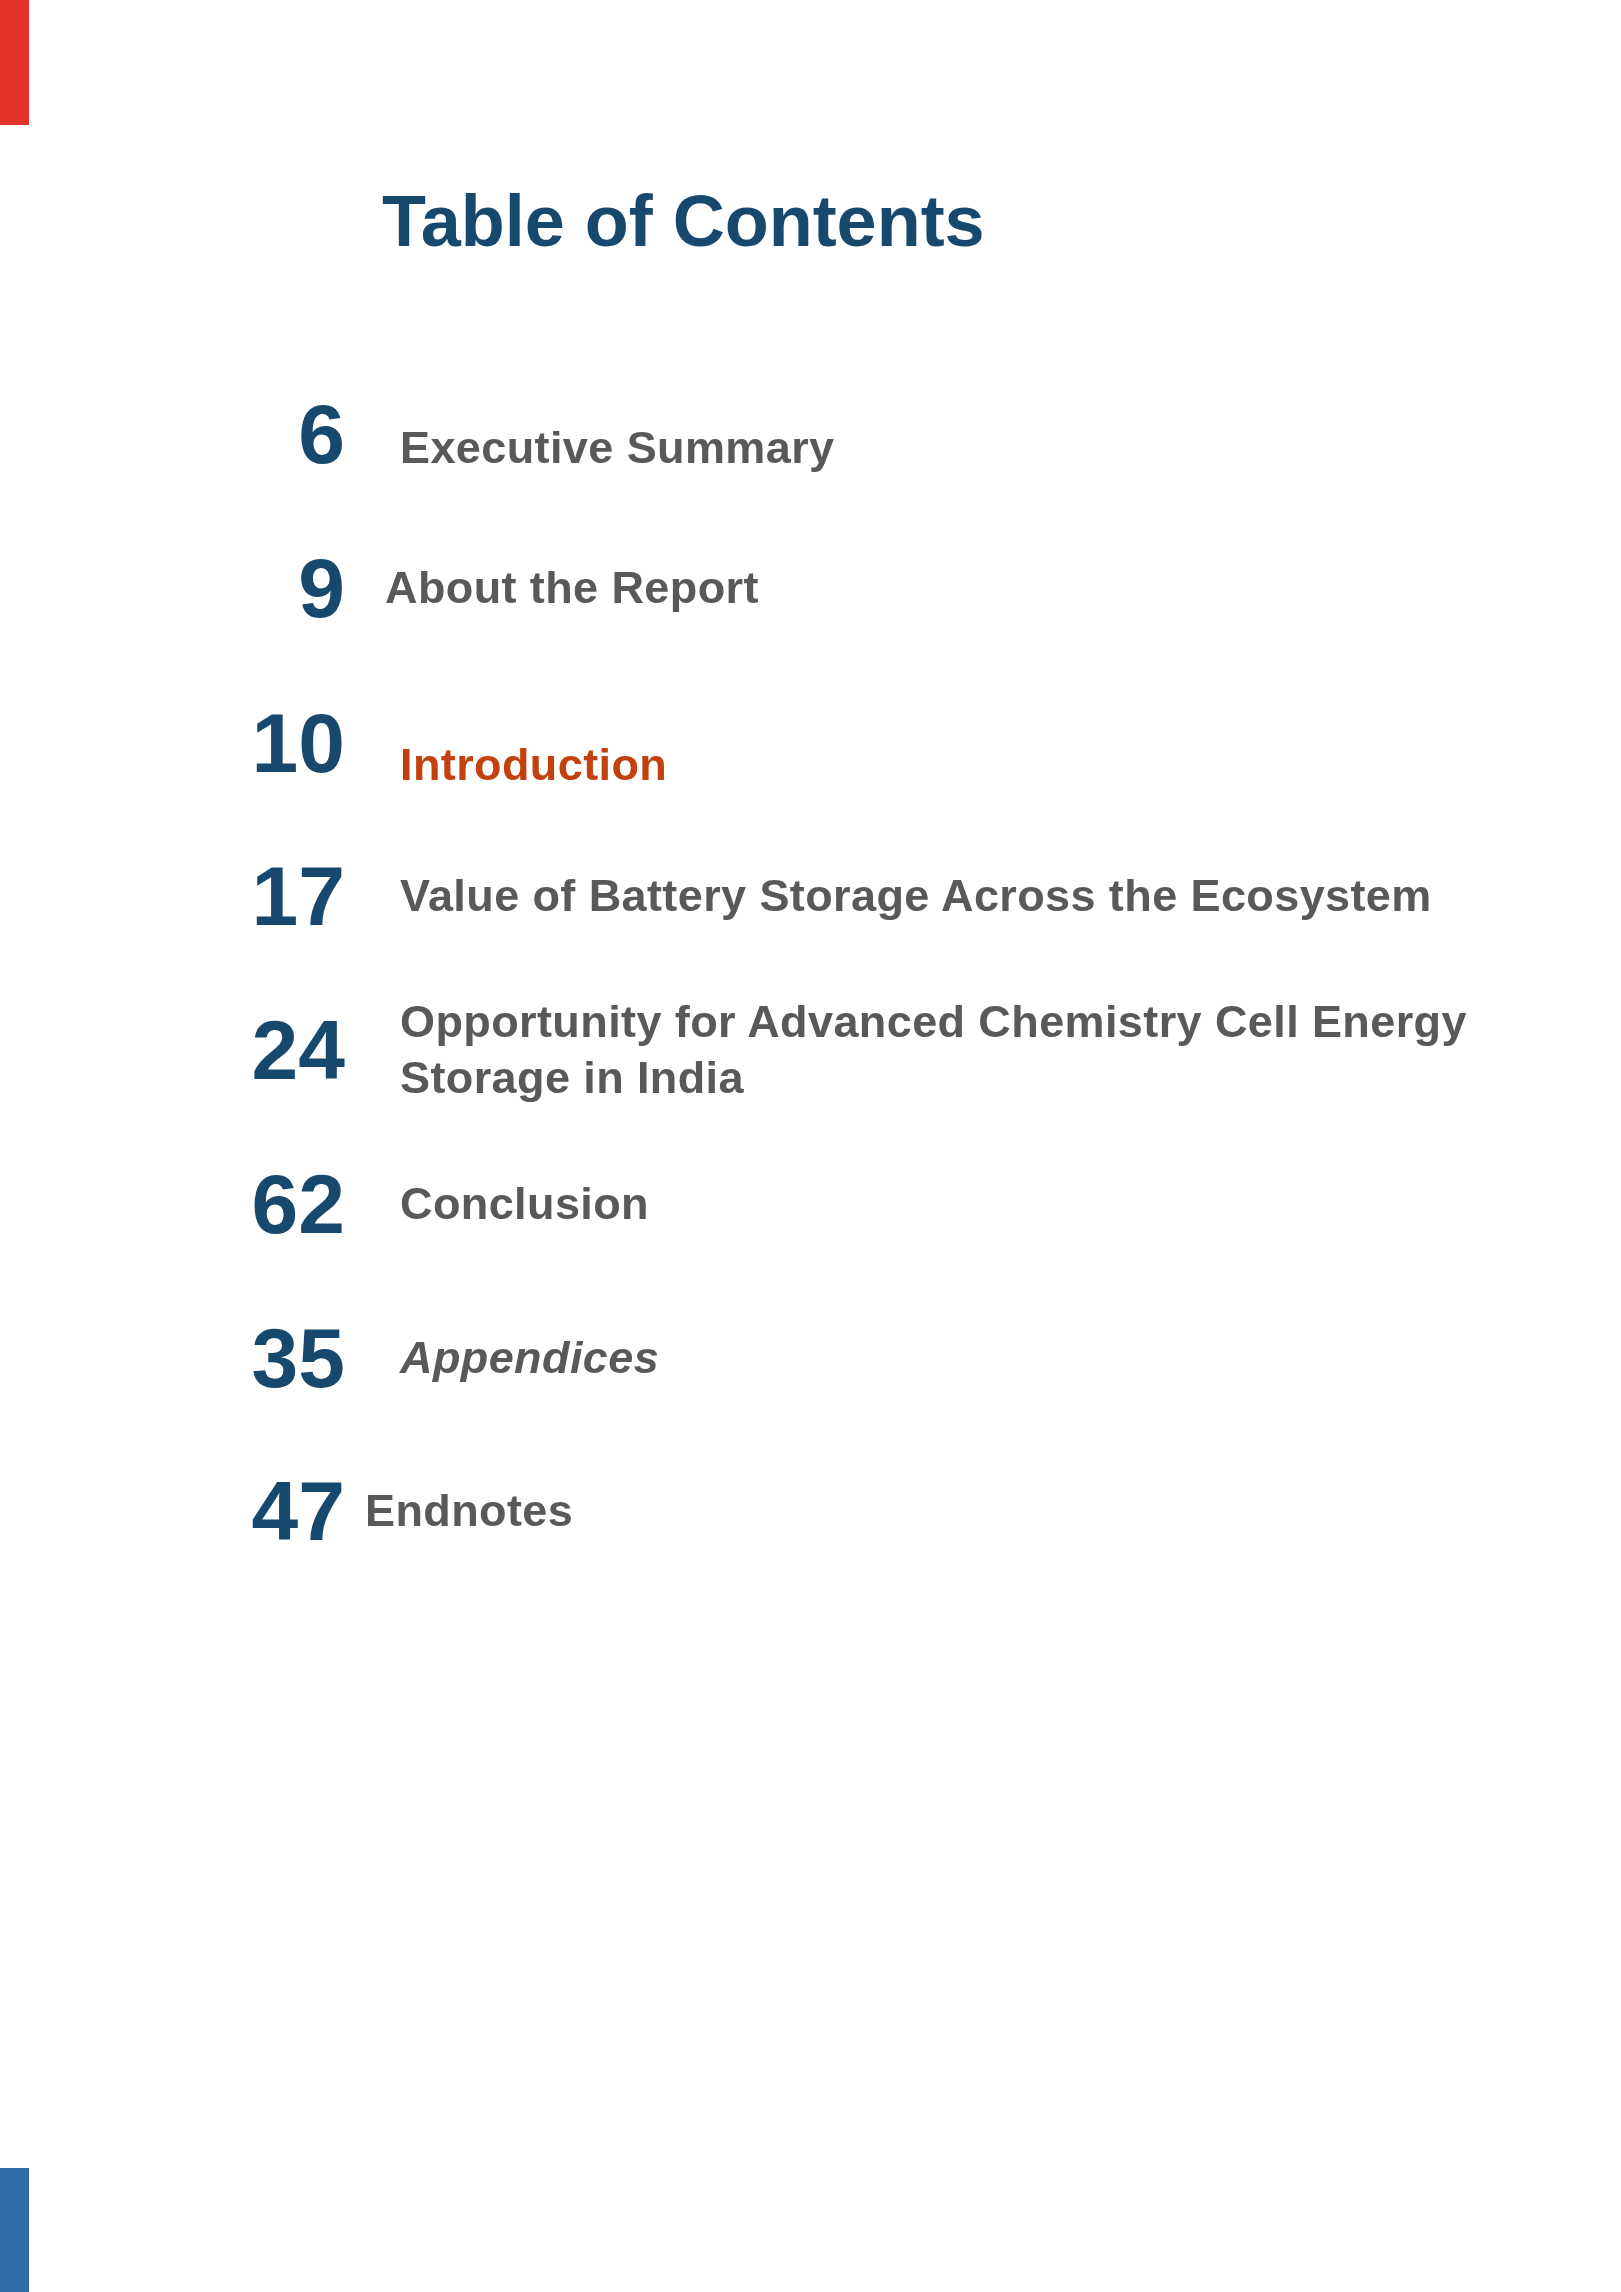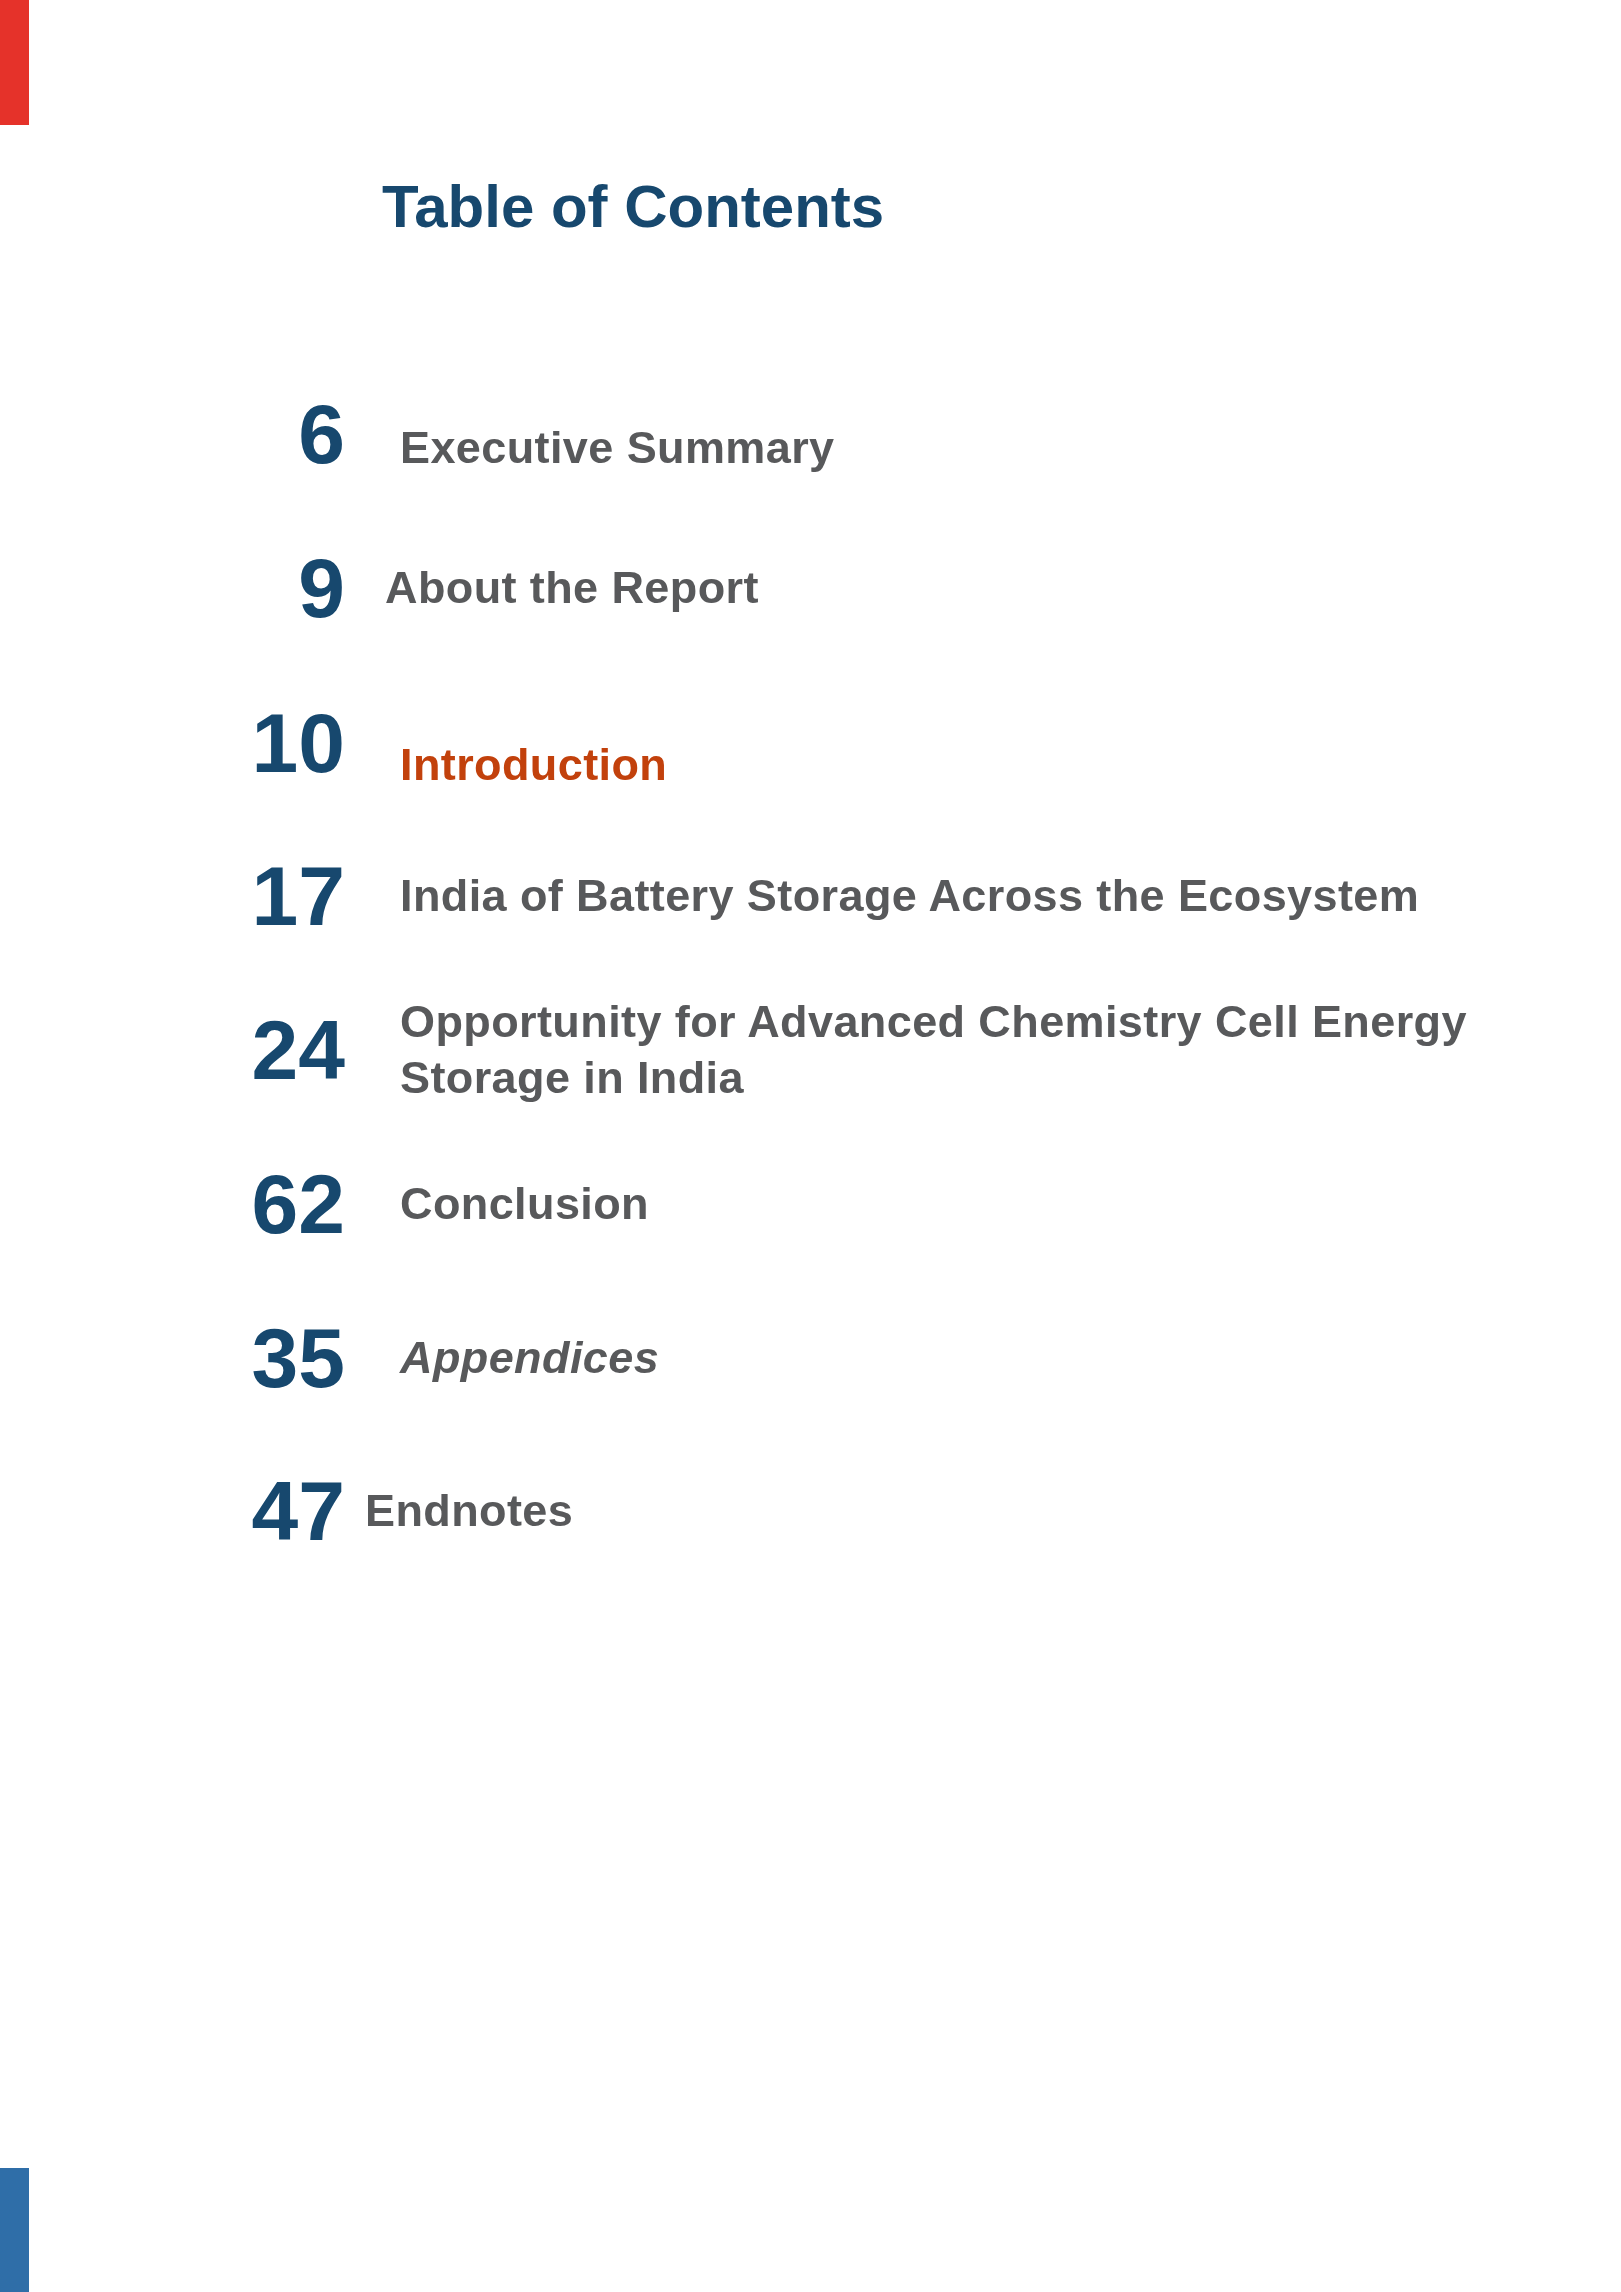--- a/index.html
+++ b/index.html
@@ -23,21 +23,21 @@
     height: 125px;
   }
   .edge-tab.top    { top: 0; }
   .edge-tab.bottom { bottom: 0; }
 
   
   .page-title {
     position: absolute;
     left: 382px;
     top: 137px;
-    font-size: 60px;
+    font-size: 72px;
     font-weight: bold;
     line-height: 1;
     letter-spacing: 0px;
     white-space: nowrap;
   }
 
   
   .toc-row {
     position: absolute;
     left: 176px;
@@ -83,21 +83,21 @@
   <div class="toc-label" style="color: rgb(88, 89, 91); margin-left: 40px;">About the Report</div>
 </div>
 
 <div class="toc-row" style="top:742px">
   <div class="toc-num" style="color: rgb(23, 72, 110);">10</div>
   <div class="toc-label" style="color: #c2410c; margin-top: 45px;">Introduction</div>
 </div>
 
 <div class="toc-row" style="top:896px">
   <div class="toc-num" style="color: rgb(23, 72, 110);">17</div>
-  <div class="toc-label" style="color: rgb(88, 89, 91);">India of Battery Storage Across the Ecosystem</div>
+  <div class="toc-label" style="color: rgb(88, 89, 91);">Value of Battery Storage Across the Ecosystem</div>
 </div>
 
 <div class="toc-row" style="top:1050px">
   <div class="toc-num" style="color: rgb(23, 72, 110);">24</div>
   <div class="toc-label" style="color: rgb(88, 89, 91);">Opportunity for Advanced Chemistry Cell Energy
 Storage in India</div>
 </div>
 
 <div class="toc-row" style="top:1204px">
   <div class="toc-num" style="color: rgb(23, 72, 110);">62</div>

